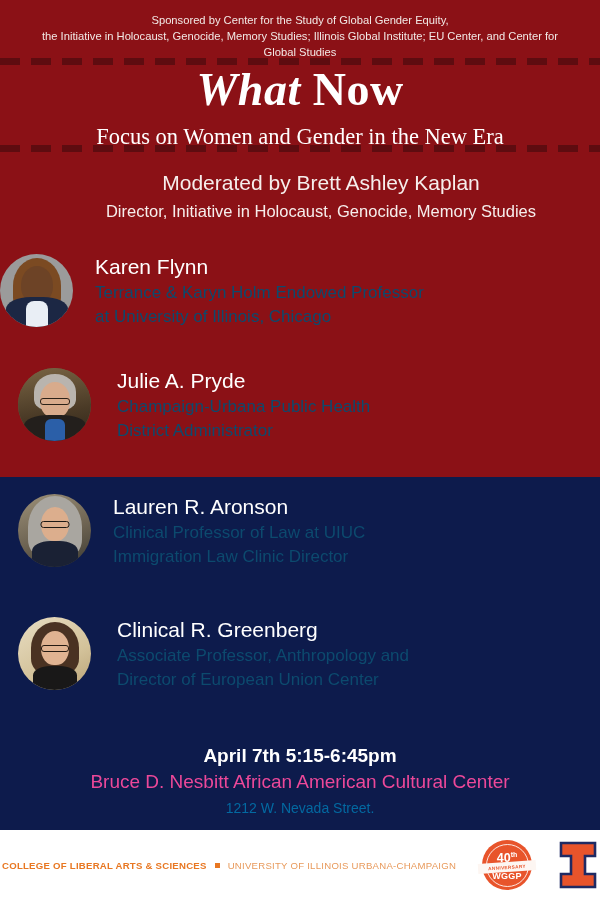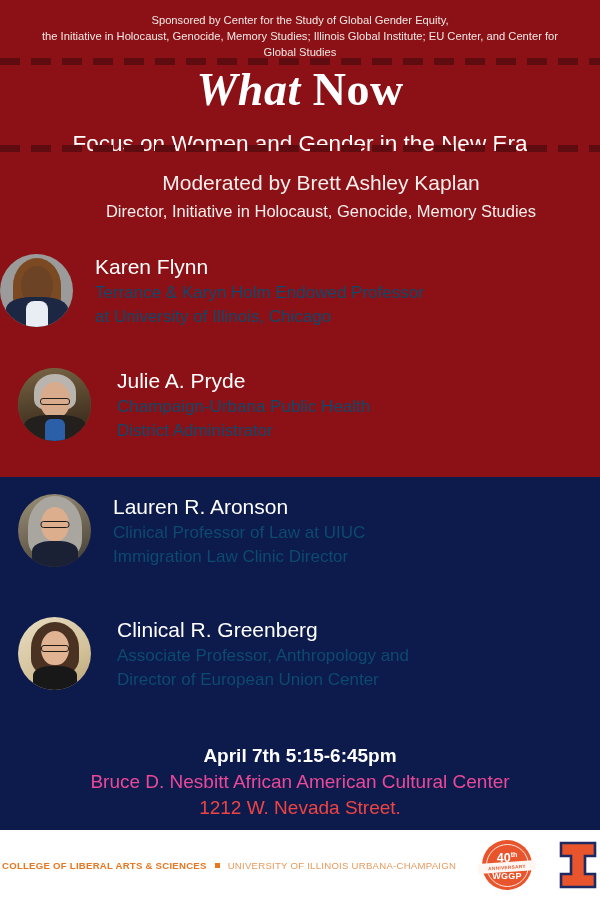--- a/index.html
+++ b/index.html
@@ -73,21 +73,22 @@
   }
   .title-now {
     font-style: normal;
     font-weight: bold;
   }
   .title-sub {
     color: #ffffff;
     font-size: 22.5px;
     line-height: 30px;
     font-weight: 400;
-    margin-top: 11px;
+    margin-top: 4px;
+    font-family: Liberation Serif, serif;
   }
 
   .moderator-block {
     position: absolute;
     top: 168px; left: 0;
     width: 600px;
     text-align: center;
     margin-left: 21px;
   }
   .moderator-name {
@@ -198,22 +199,22 @@
     line-height: 27px;
     font-weight: bold;
   }
   .event-venue {
     color: #ec4899;
     font-size: 19px;
     line-height: 26px;
     font-weight: 400;
   }
   .event-address {
-    color: #ef4444;
-    font-size: 19px;
+    color: #0369a1;
+    font-size: 14px;
     line-height: 26px;
     font-weight: 400;
   }
 
   
   .footer {
     position: absolute;
     top: 830px; left: 0;
     width: 600px;
     height: 70px;

